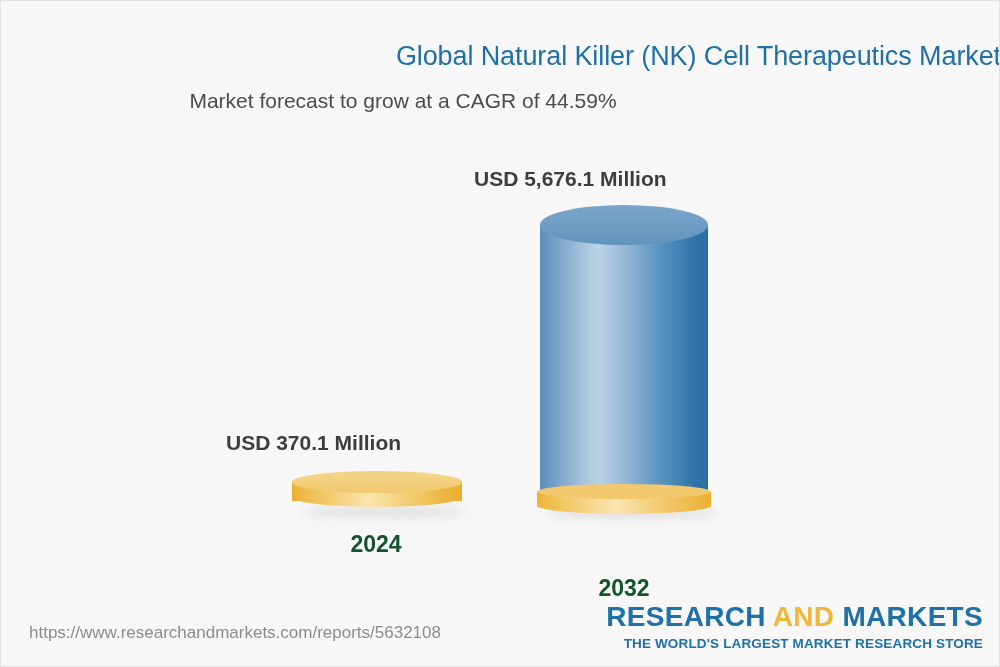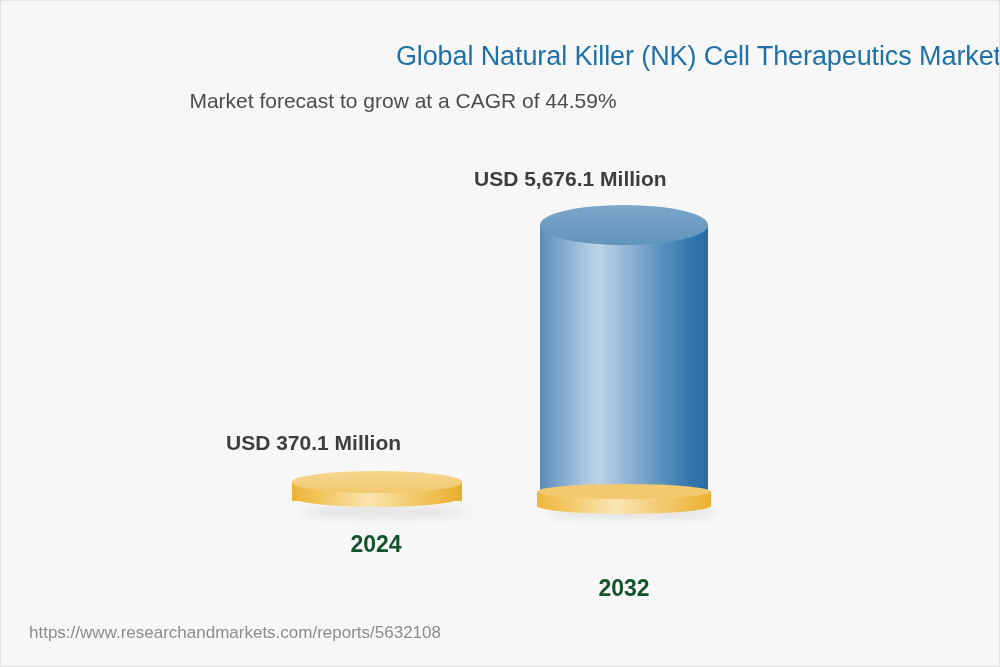--- a/index.html
+++ b/index.html
@@ -242,15 +242,17 @@
     <div class="disc-bottom"></div>
     <div class="disc-top"></div>
   </div>
 
   <div class="year-label" id="year-2024">2024</div>
   <div class="year-label" id="year-2032">2032</div>
 
   <div id="footer-url">https://www.researchandmarkets.com/reports/5632108</div>
 
   <div id="logo">
+    <div id="logo-main"><span>RESEARCH </span><span class="and">AND</span><span> MARKETS</span></div>
+    <div id="logo-tagline">THE WORLD'S LARGEST MARKET RESEARCH STORE</div>
   </div>
 
 </div>
 
 </body></html>

